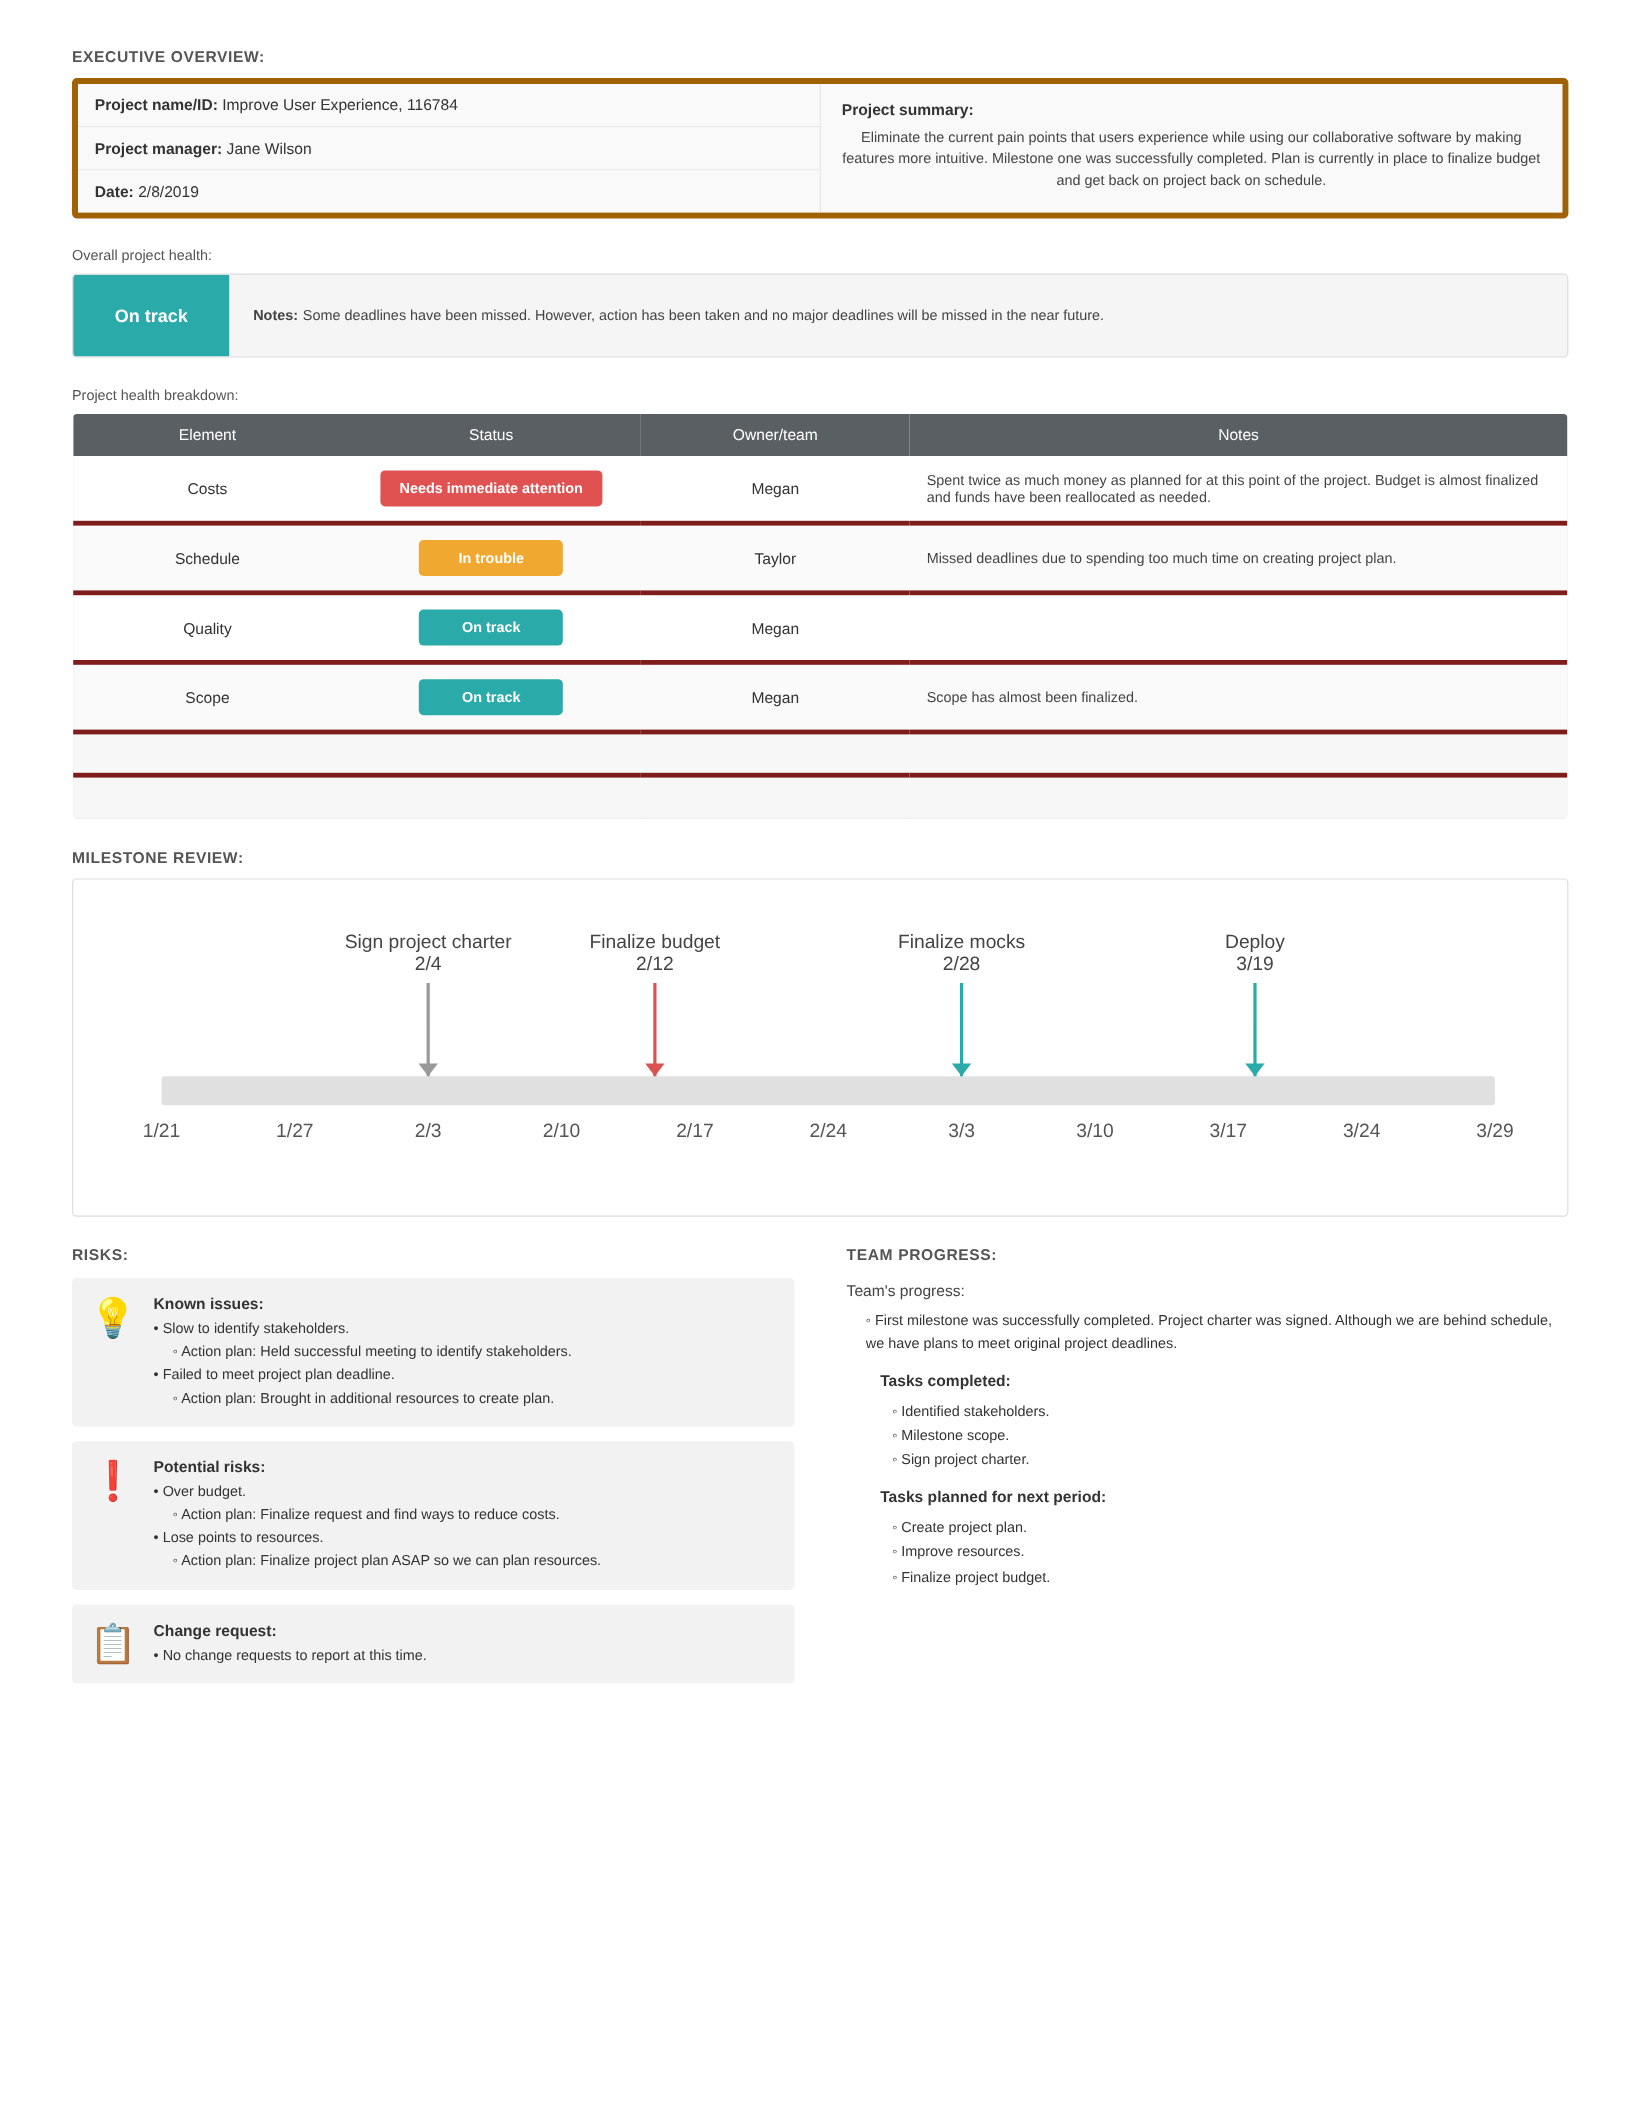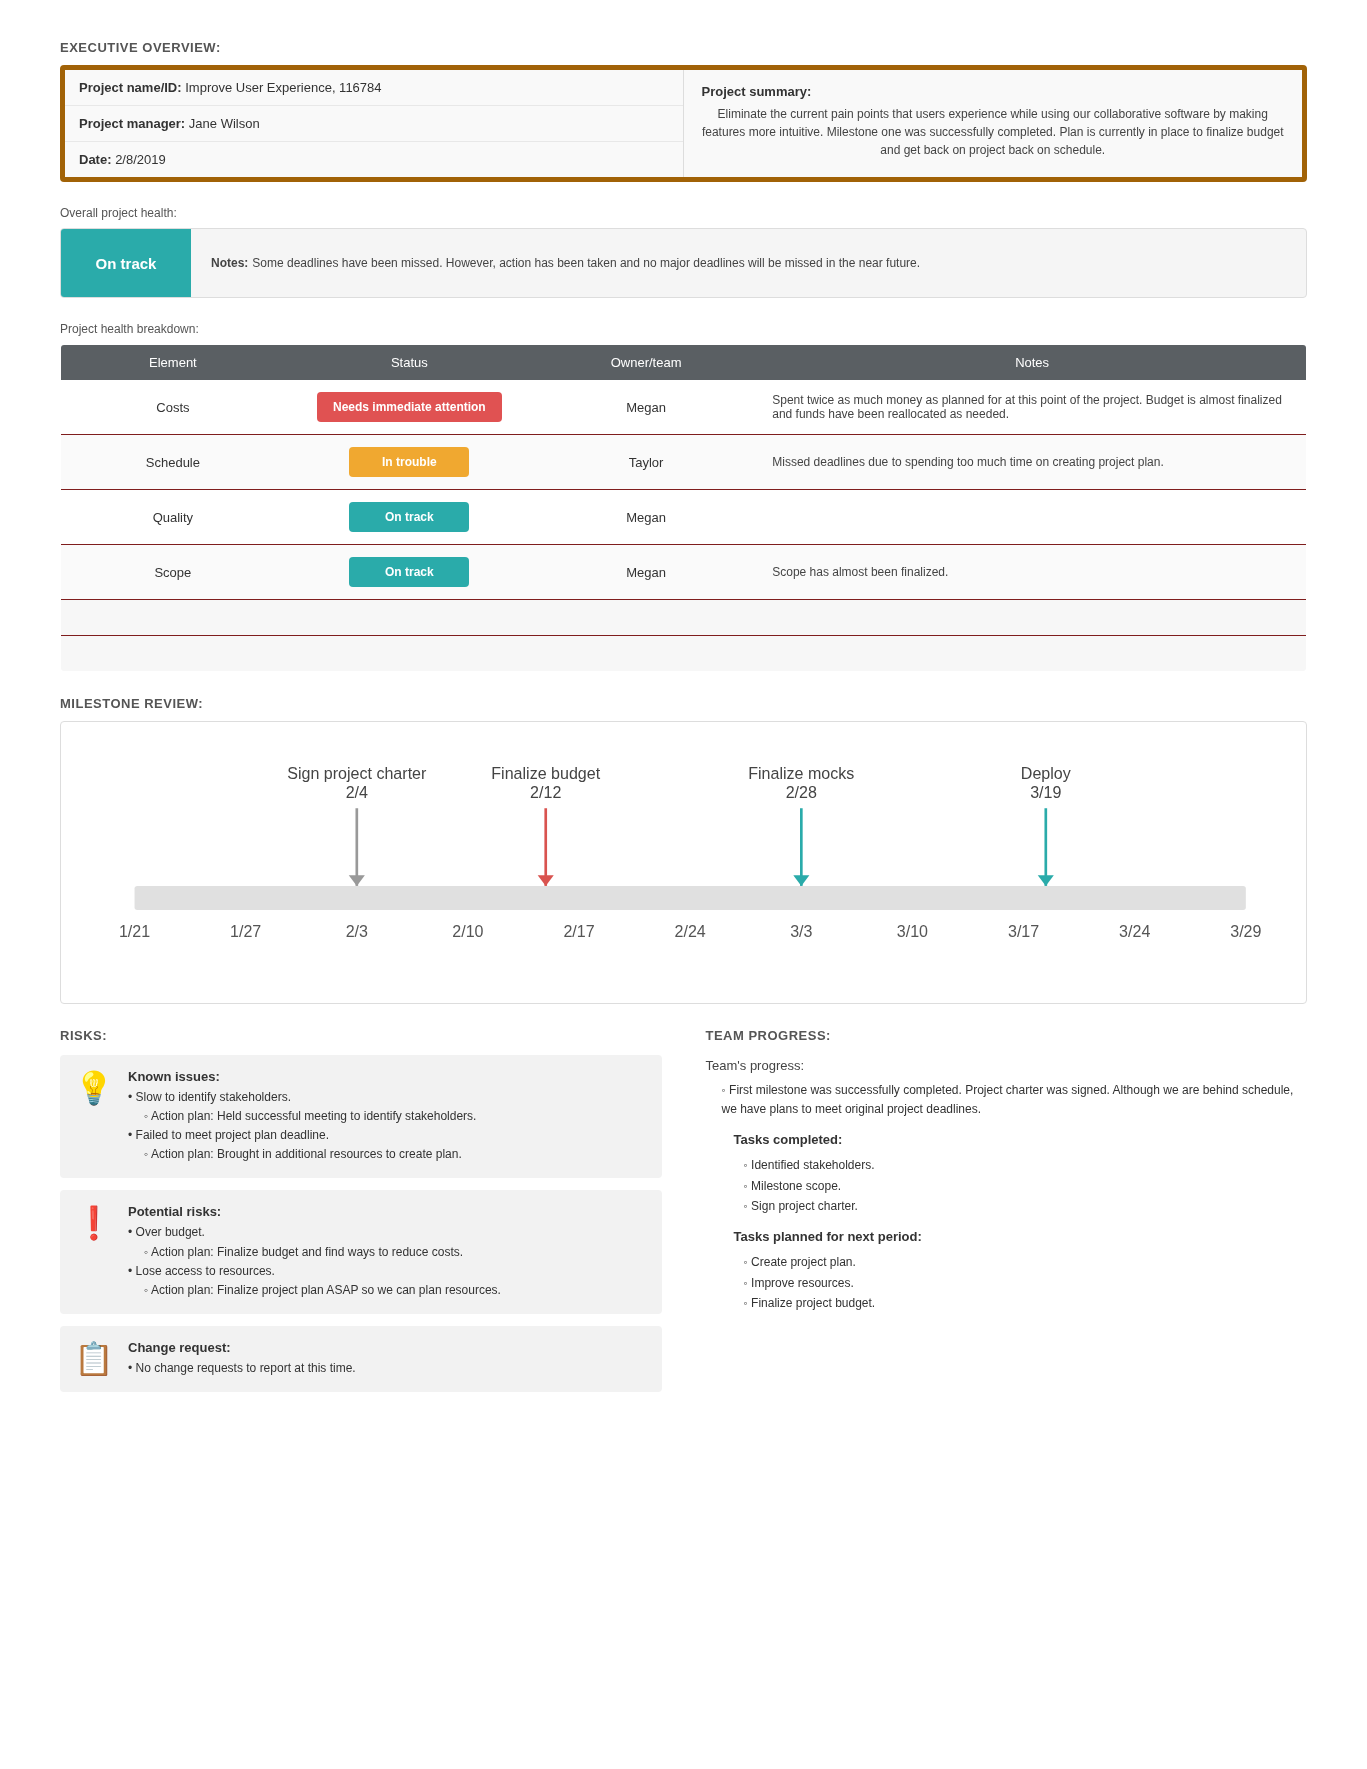--- a/index.html
+++ b/index.html
@@ -91,21 +91,21 @@
       padding: 10px 14px;
       text-align: center;
       font-size: 13px;
       font-weight: normal;
     }
     .breakdown-table th:first-child { text-align: center; }
     .breakdown-table th:last-child { text-align: center; }
     .breakdown-table td {
       padding: 12px 14px;
       text-align: center;
-      border-bottom: 1px solid #7f1d1d;
+      border-bottom: 4px solid #7f1d1d;
       font-size: 13px;
     }
     .breakdown-table tr:last-child td { border-bottom: none; }
     .breakdown-table tr:nth-child(even) td { background: #fafafa; }
     .breakdown-table tr:nth-child(odd) td { background: #fff; }
     .breakdown-table td:last-child { text-align: left; font-size: 12px; color: #444; }
     .status-badge {
       display: inline-block;
       padding: 8px 16px;
       border-radius: 4px;
@@ -326,22 +326,22 @@
             <li class="sub-item">Action plan: Held successful meeting to identify stakeholders.</li>
             <li>Failed to meet project plan deadline.</li>
             <li class="sub-item">Action plan: Brought in additional resources to create plan.</li>
           </div>
         </div>
         <div class="risk-card">
           <div class="risk-icon">❗</div>
           <div class="risk-content">
             <strong>Potential risks:</strong>
             <li>Over budget.</li>
-            <li class="sub-item">Action plan: Finalize budget and find ways to reduce costs.</li>
-            <li>Lose access to resources.</li>
+            <li class="sub-item">Action plan: Finalize request and find ways to reduce costs.</li>
+            <li>Lose points to resources.</li>
             <li class="sub-item">Action plan: Finalize project plan ASAP so we can plan resources.</li>
           </div>
         </div>
         <div class="risk-card">
           <div class="risk-icon">📋</div>
           <div class="risk-content">
             <strong>Change request:</strong>
             <li>No change requests to report at this time.</li>
           </div>
         </div>

